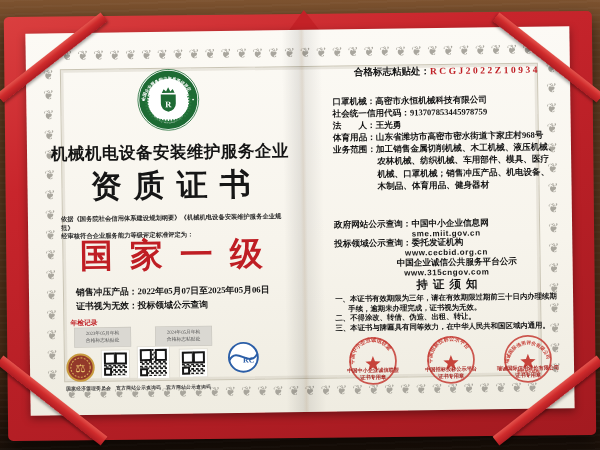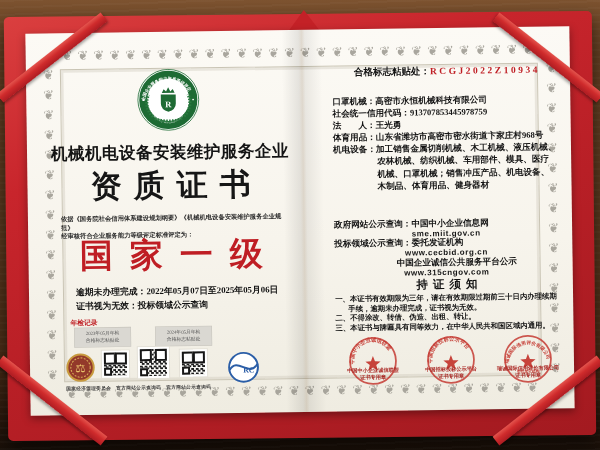--- a/index.html
+++ b/index.html
@@ -45,21 +45,21 @@
   .abox1{left:45px;} .abox2{left:126px;}
   .badge-gold{position:absolute;left:35px;top:319px;width:31px;height:31px;}
   .qr{position:absolute;border:2px solid #fff;box-shadow:0 0 0 1px #e3e0d6;
     background:repeating-conic-gradient(#1c1c1c 0% 25%,#fbfbf8 0% 50%) 0 0/4.6px 4.6px;}
   .qr::before,.qr::after,.qr i{content:"";position:absolute;width:8px;height:8px;background:#fff;
     border:2px solid #161616;display:block;}
   .qr::before{left:0;top:0;} .qr::after{right:0;top:0;} .qr i{left:0;bottom:0;}
   .qr1{left:72px;top:318px;width:27px;height:27px;}
   .qr2{left:108px;top:315px;width:31px;height:31px;}
   .qr3{left:150px;top:318px;width:27px;height:27px;}
-  .rc-logo{position:absolute;left:196px;top:319px;width:35px;height:35px;}
+  .rc-logo{position:absolute;left:196px;top:309px;width:35px;height:35px;}
   .l-caption{position:absolute;left:36px;top:353px;width:205px;font-size:4.6px;color:#3e3e3e;
     font-weight:bold;letter-spacing:.4px;}
   
   .r-certno{position:absolute;left:308px;top:37px;width:226px;text-align:center;font-size:9.5px;
     font-weight:bold;color:#121212;}
   .r-certno .num{color:var(--accentRed,#bf1e24);letter-spacing:2.5px;font-family:"Liberation Serif",serif;}
   .r-fields{position:absolute;left:306px;top:66px;width:224px;font-size:8.6px;line-height:12.1px;
     color:#141414;font-weight:bold;}
   .field{padding-left:44px;text-indent:-44px;}
   .r-links{position:absolute;left:306px;top:191px;width:224px;font-size:8.6px;line-height:9.7px;
@@ -127,21 +127,21 @@
     </div>
 
     <div class="l-title1">机械机电设备安装维护服务企业</div>
     <div class="l-title2">资质证书</div>
     <div class="l-basis">
       <div>依据《国务院社会信用体系建设规划纲要》《机械机电设备安装维护服务企业规范》</div>
       <div>经审核符合企业服务能力等级评定标准评定为：</div>
     </div>
     <div class="l-grade">国家一级</div>
     <div class="l-line l-valid">
-      <span>逾期未办理完成：</span><span>2022年05月07日至2025年05月06日</span>
+      <span>销售冲压产品：</span><span>2022年05月07日至2025年05月06日</span>
     </div>
     <div class="l-line l-type">
       <span>证书视为无效：</span><span>投标领域公示查询</span>
     </div>
     <div class="l-annual">年检记录</div>
     <div class="abox abox1">
       <span>2023年05月年检</span>
       <span>合格标志粘贴处</span>
     </div>
     <div class="abox abox2">
@@ -176,21 +176,21 @@
 
     <div class="r-certno">
       <span>合格标志粘贴处：</span><span class="num">RCGJ2022Z10934</span>
     </div>
 
     <div class="r-fields">
       <div class="field"><b>口罩机械：</b><span>高密市永恒机械科技有限公司</span></div>
       <div class="field"><b>社会统一信用代码：</b><span>913707853445978759</span></div>
       <div class="field"><b>法　　人：</b><span>王光勇</span></div>
       <div class="field"><b>体育用品：</b><span>山东省潍坊市高密市密水街道卞家庄村968号</span></div>
-      <div class="field"><b>机电设备：</b><span>加工销售金属切削机械、木工机械、液压机械、农林机械、纺织机械、车用部件、模具、医疗机械、口罩机械；销售冲压产品、机电设备、木制品、体育用品、健身器材</span></div>
+      <div class="field"><b>业务范围：</b><span>加工销售金属切削机械、木工机械、液压机械、农林机械、纺织机械、车用部件、模具、医疗机械、口罩机械；销售冲压产品、机电设备、木制品、体育用品、健身器材</span></div>
     </div>
 
     <div class="r-links">
       <div class="ln"><b>政府网站公示查询：</b><span>中国中小企业信息网</span></div>
       <div class="ctr">sme.miit.gov.cn</div>
       <div class="ln"><b>投标领域公示查询：</b><span>委托发证机构</span></div>
       <div class="ctr">www.cecbid.org.cn</div>
       <div class="ind">中国企业诚信公共服务平台公示</div>
       <div class="ctr">www.315cngov.com</div>
     </div>

